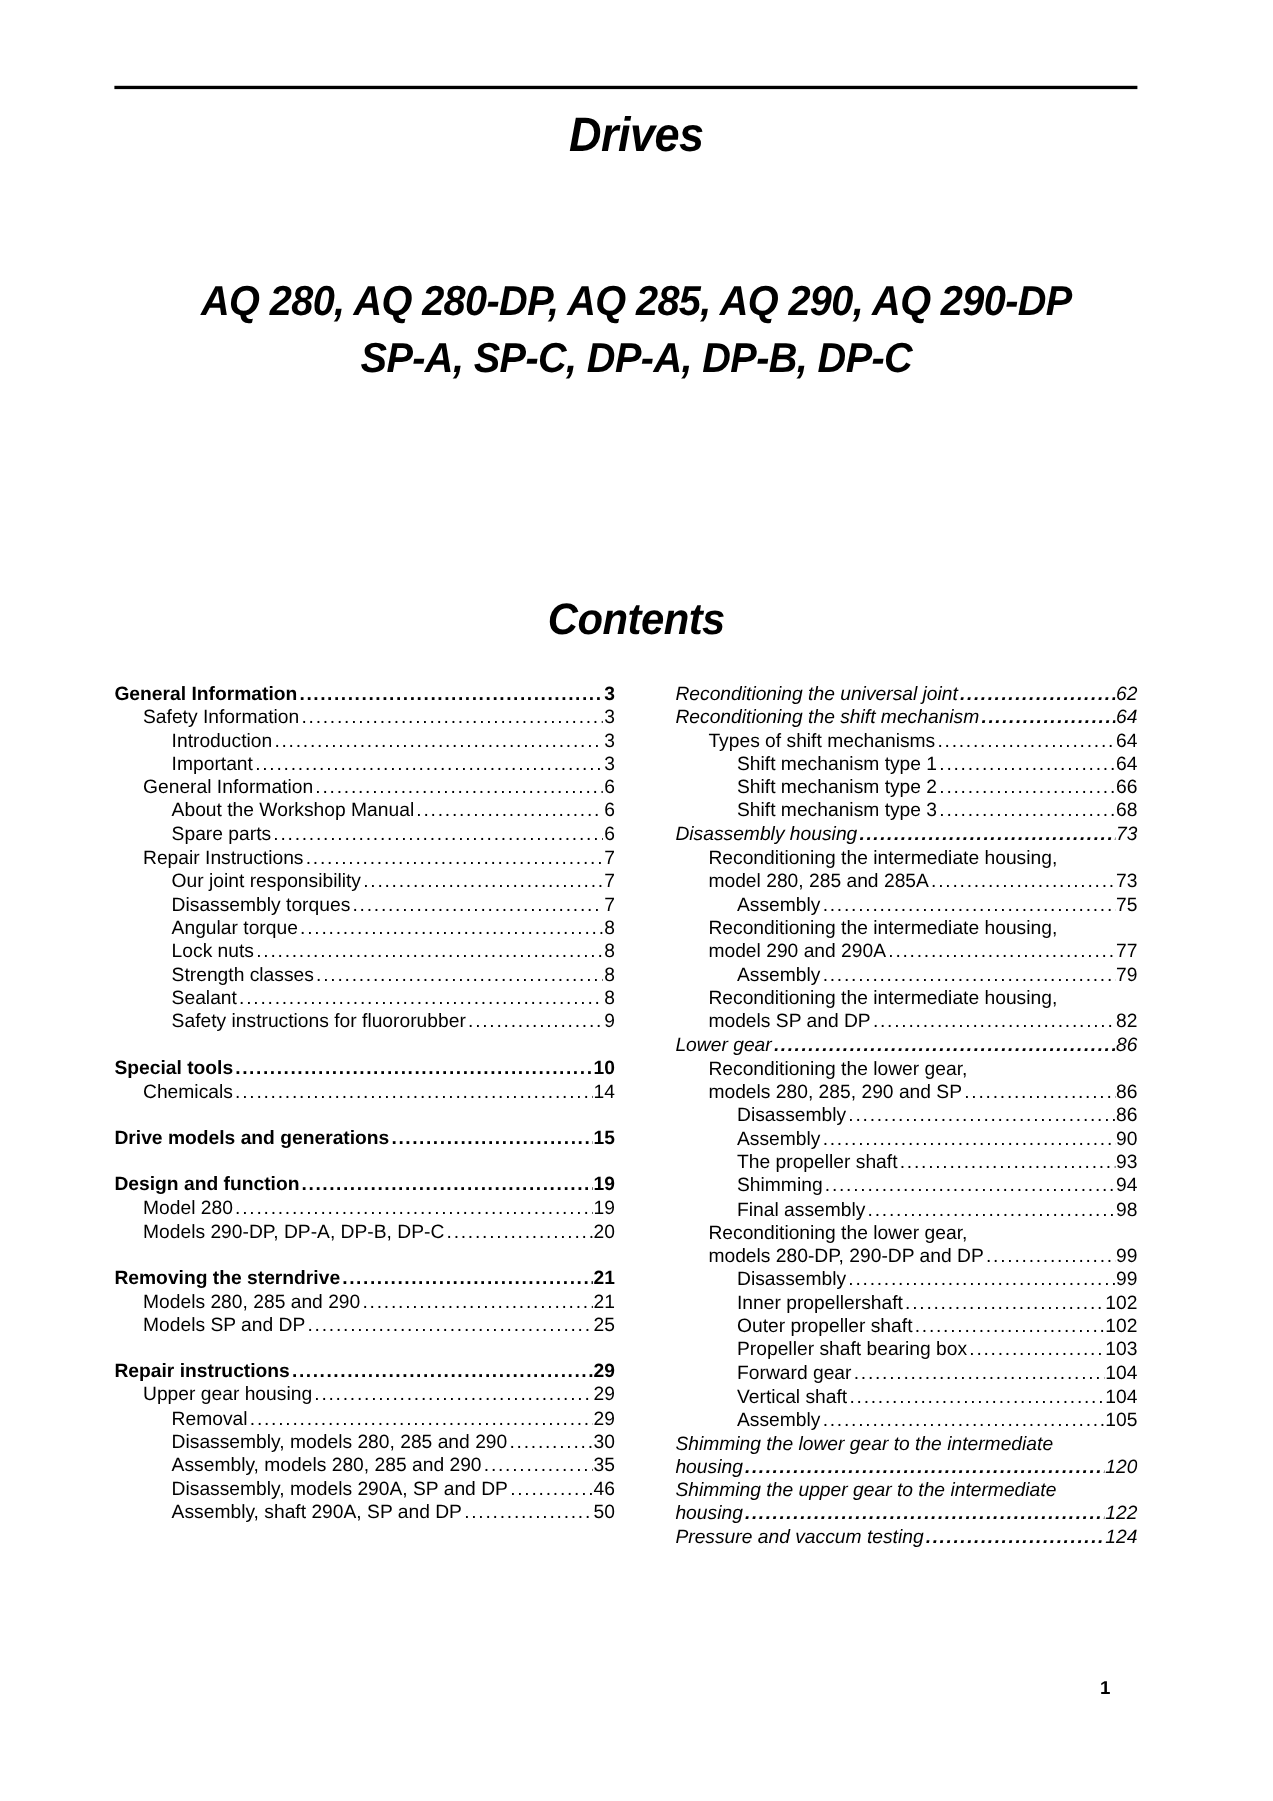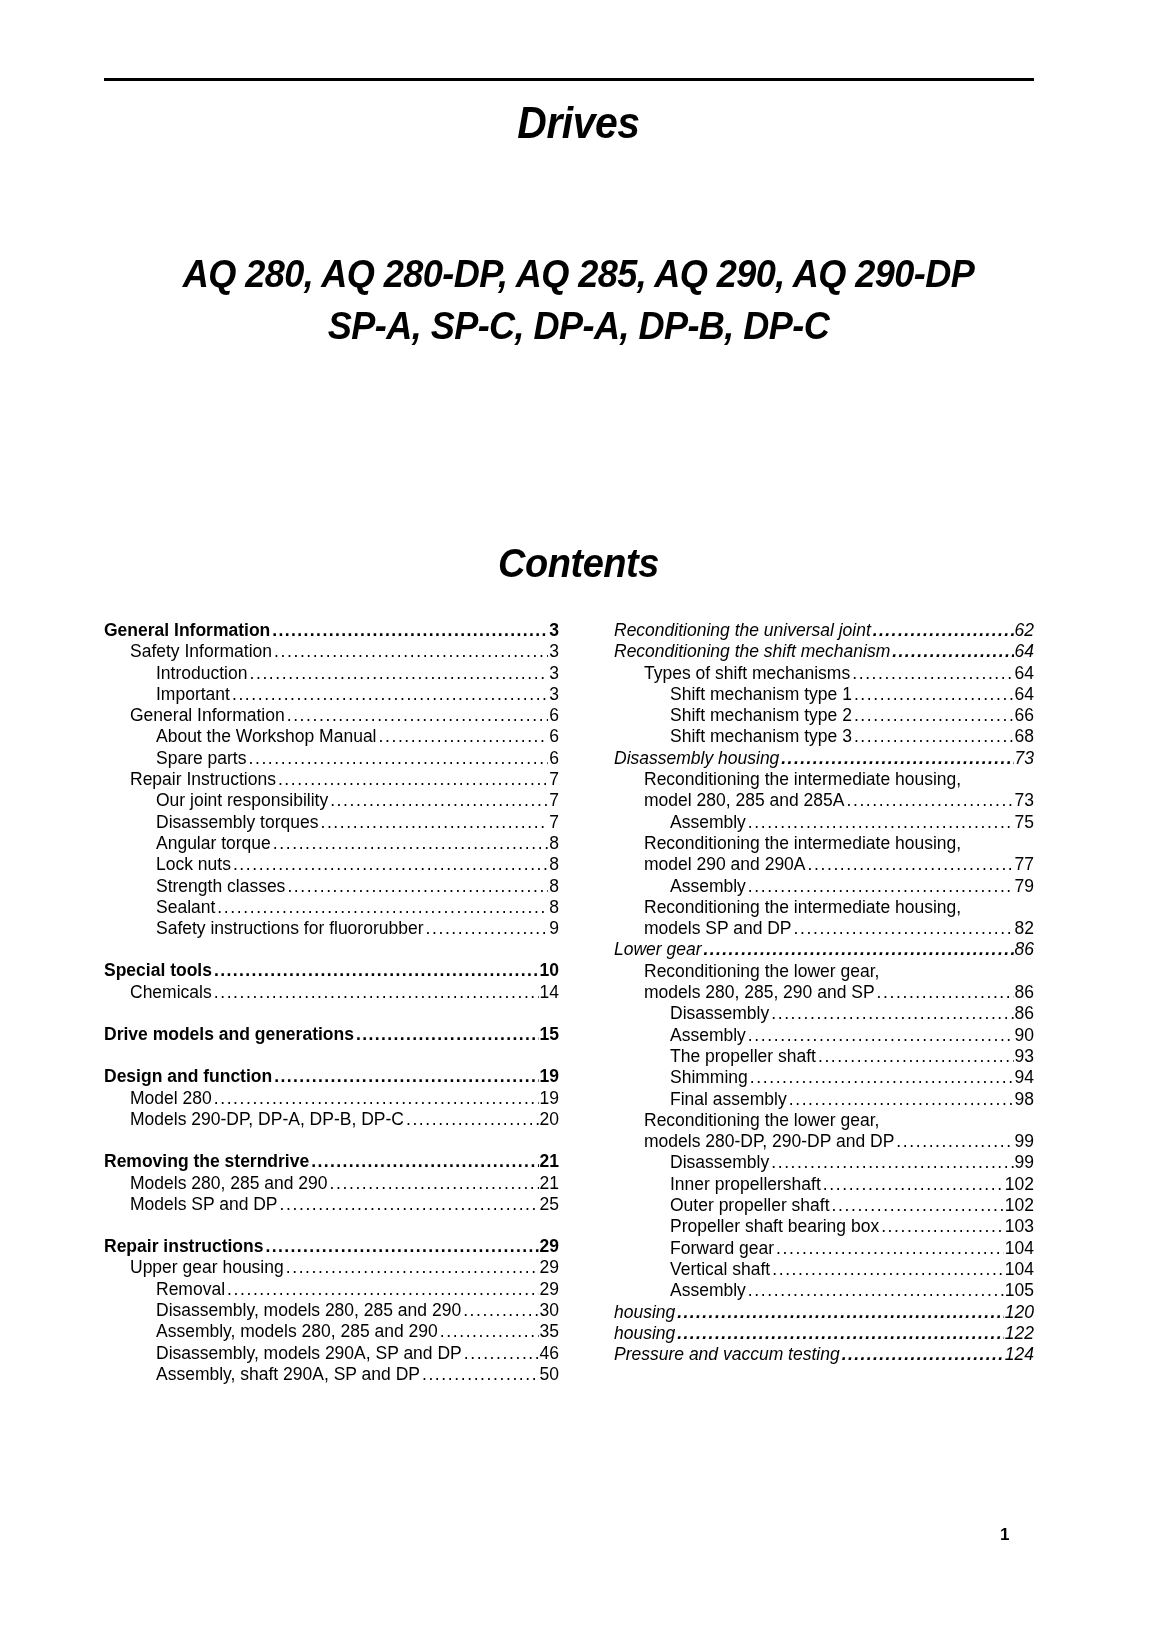--- a/index.html
+++ b/index.html
@@ -454,24 +454,34 @@
         <div class="toc-line lvl2">
           <span class="txt">Vertical shaft</span>
           <span class="dots">............................................................................................................</span>
           <span class="pg">104</span>
         </div>
         <div class="toc-line lvl2">
           <span class="txt">Assembly</span>
           <span class="dots">............................................................................................................</span>
           <span class="pg">105</span>
         </div>
+        <div class="toc-line lvl0 cont">
+          <span class="txt">Shimming the lower gear to the intermediate</span>
+          <span class="dots">............................................................................................................</span>
+          <span class="pg"></span>
+        </div>
         <div class="toc-line lvl0">
           <span class="txt">housing</span>
           <span class="dots">............................................................................................................</span>
           <span class="pg">120</span>
+        </div>
+        <div class="toc-line lvl0 cont">
+          <span class="txt">Shimming the upper gear to the intermediate</span>
+          <span class="dots">............................................................................................................</span>
+          <span class="pg"></span>
         </div>
         <div class="toc-line lvl0">
           <span class="txt">housing</span>
           <span class="dots">............................................................................................................</span>
           <span class="pg">122</span>
         </div>
         <div class="toc-line lvl0">
           <span class="txt">Pressure and vaccum testing</span>
           <span class="dots">............................................................................................................</span>
           <span class="pg">124</span>

